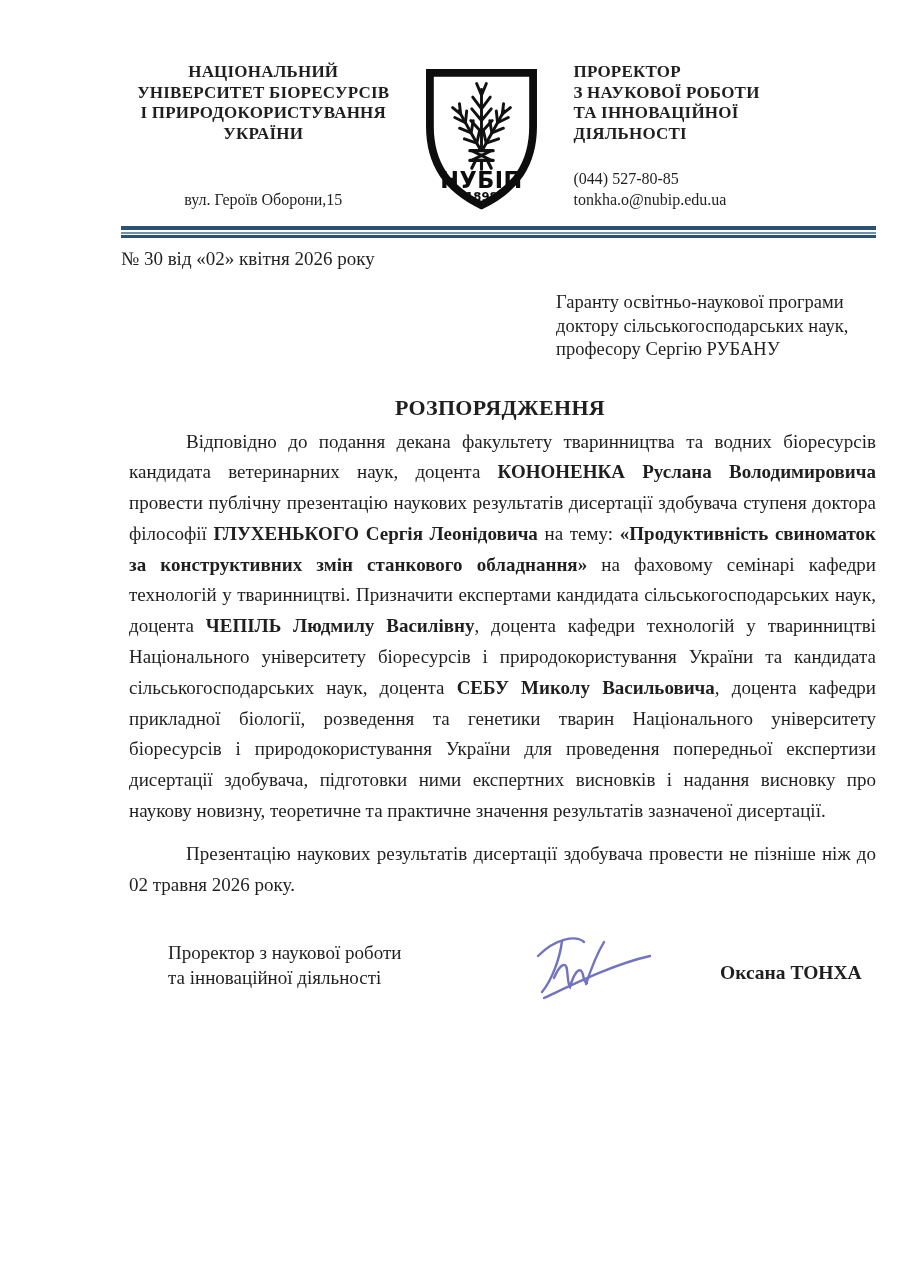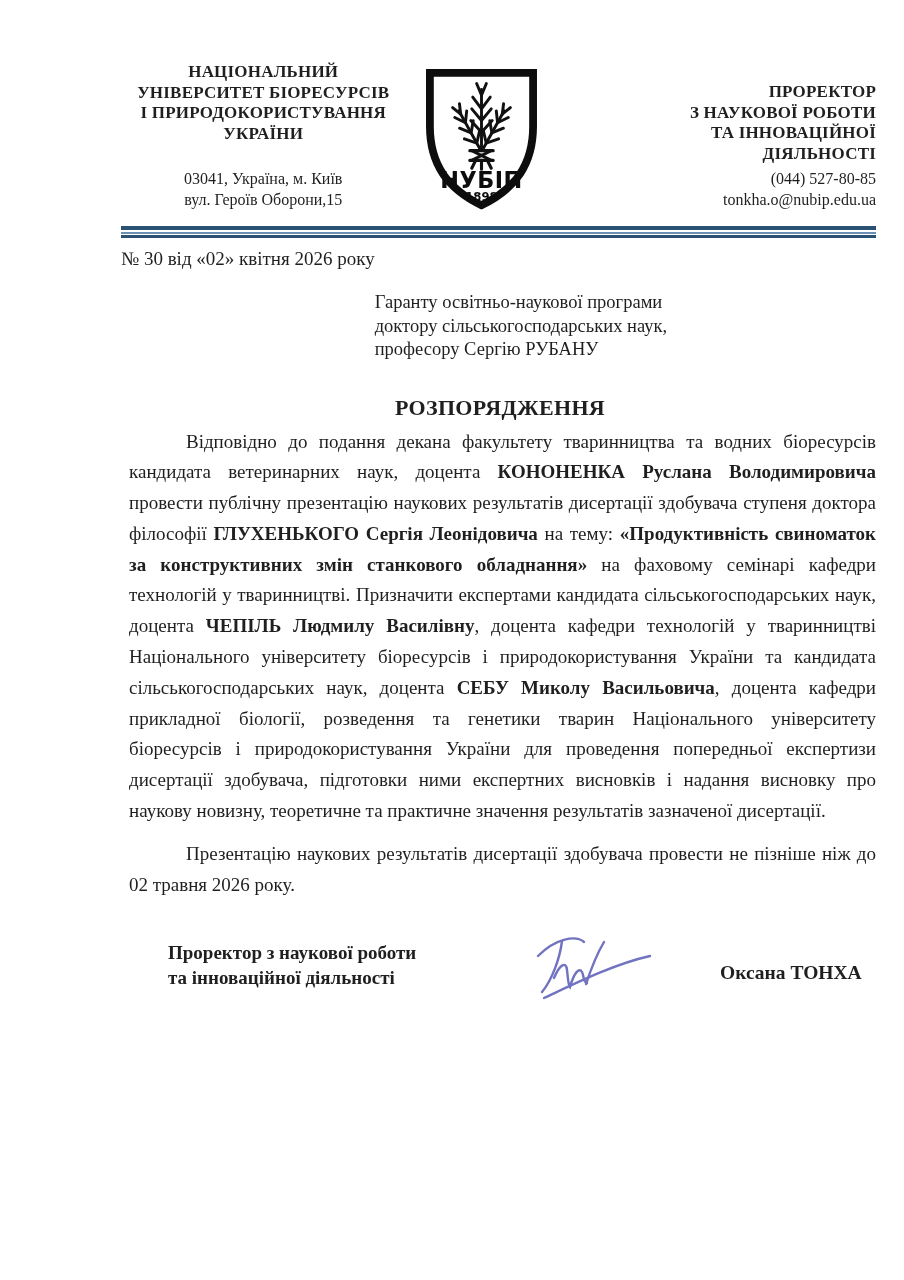--- a/index.html
+++ b/index.html
@@ -5,64 +5,63 @@
   html,body{margin:0;padding:0;background:#ffffff;}
   .page{
     position:relative;width:904px;height:1280px;background:#fff;
     font-family:"Liberation Serif",serif;color:var(--text,#1f1f1f);
     overflow:hidden;
   }
   
   .letterhead{display:flex;align-items:stretch;padding:62px 28px 0 112px;}
   .head-col{display:flex;flex-direction:column;justify-content:space-between;}
   .head-left{flex:1;text-align:center;padding-right:4px;}
-  .head-right{flex:1;text-align:right;padding-left:30px;margin-top:20px;}
+  .head-right{flex:1;text-align:left;padding-left:30px;}
   .org{font-weight:bold;font-size:17px;line-height:20.5px;letter-spacing:.2px;}
   .contact{font-size:16px;line-height:21px;padding-bottom:2px;}
   .logo-col{flex:0 0 auto;width:125px;padding-top:4px;align-items:center;}
   .logo-svg{display:block;width:125px;height:146px;}
   
   .rule{margin:14px 28px 0 121px;}
   .rule .r1{height:4px;background:var(--rule_dark,#2b5273);}
   .rule .r2{height:2px;}
   .rule .r3{height:2px;background:var(--rule_light,#6b90b4);}
   .rule .r4{height:1px;}
   .rule .r5{height:3px;background:var(--rule_dark,#2b5273);}
   
-  .ref-row{display:flex;margin:9px 28px 0 121px;}
+  .ref-row{display:flex;justify-content:space-between;margin:9px 28px 0 121px;}
   .ref{font-size:19px;line-height:24px;}
   .addressee{width:320px;font-size:18.5px;line-height:23.5px;text-align:left;margin-top:44px;}
   
   .doc-title{margin:34px 28px 0 124px;text-align:center;
     font-size:22px;font-weight:bold;line-height:24px;letter-spacing:.3px;}
   .body-par{margin:7px 28px 0 129px;width:747px;
     font-size:19px;line-height:30.8px;text-align:justify;text-indent:57px;}
   .body-par.second{margin-top:12px;}
   
   .sig-row{display:flex;align-items:flex-start;margin:40px 28px 0 168px;}
-  .sig-pos{width:262px;font-weight:bold;font-size:19px;line-height:25px;}
+  .sig-pos{width:262px;font-weight:normal;font-size:19px;line-height:25px;}
   .sig-svg{flex:0 0 auto;width:150px;height:84px;margin-left:88px;margin-top:-14px;}
   .sig-name{margin-left:52px;margin-top:22px;font-weight:bold;font-size:19.5px;white-space:nowrap;font-family:Liberation Serif, serif;}
 </style>
 </head>
 <body>
 
 <div class="page">
 
   <header class="letterhead">
 
     <div class="head-col head-left">
       <div class="org">
         <div>НАЦІОНАЛЬНИЙ</div>
         <div>УНІВЕРСИТЕТ БІОРЕСУРСІВ</div>
         <div>І ПРИРОДОКОРИСТУВАННЯ</div>
         <div>УКРАЇНИ</div>
       </div>
       <div class="contact">
-        <div>03041, Україна, м. Київ</div>
         <div>вул. Героїв Оборони,15</div>
       </div>
     </div>
 
     <div class="head-col logo-col">
       <svg class="logo-svg" viewBox="0 0 124 150" aria-hidden="true">
         <path d="M9,7 H115 V62 C115,101 97,126 62,143 C27,126 9,101 9,62 Z" fill="#ffffff" stroke="#0d0d0d" stroke-width="8"></path>
         <g stroke="#111111" stroke-width="3" stroke-linecap="round" fill="none">
 
           <g>

